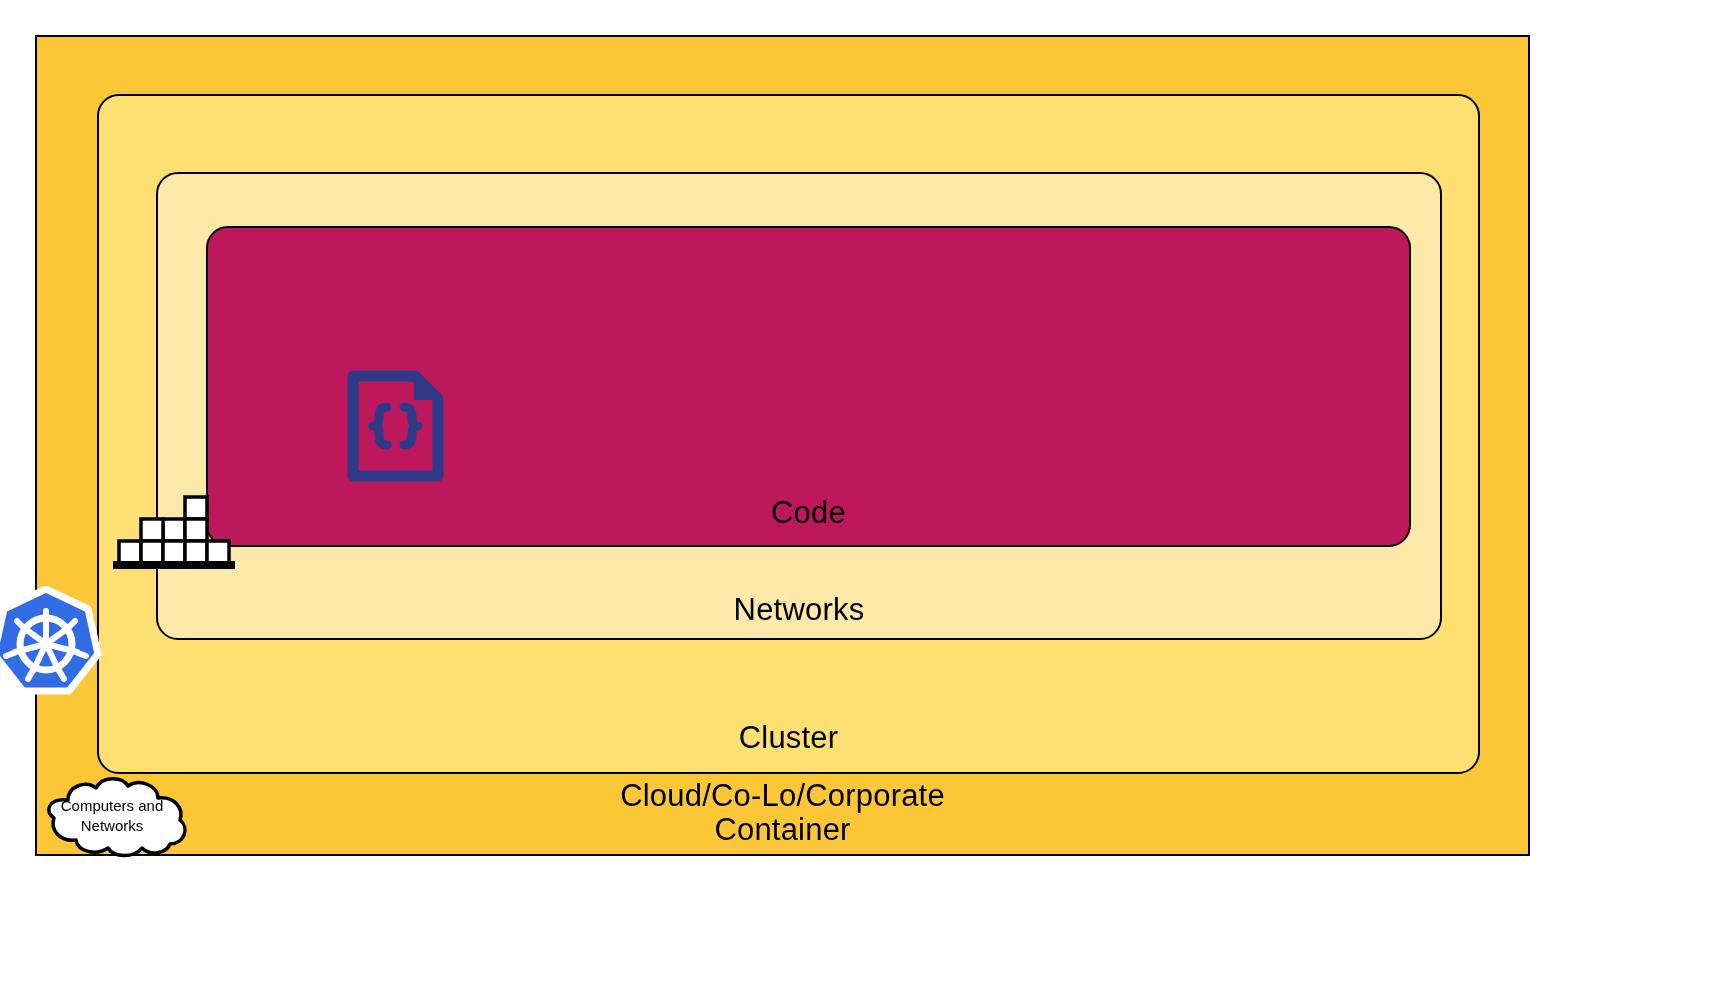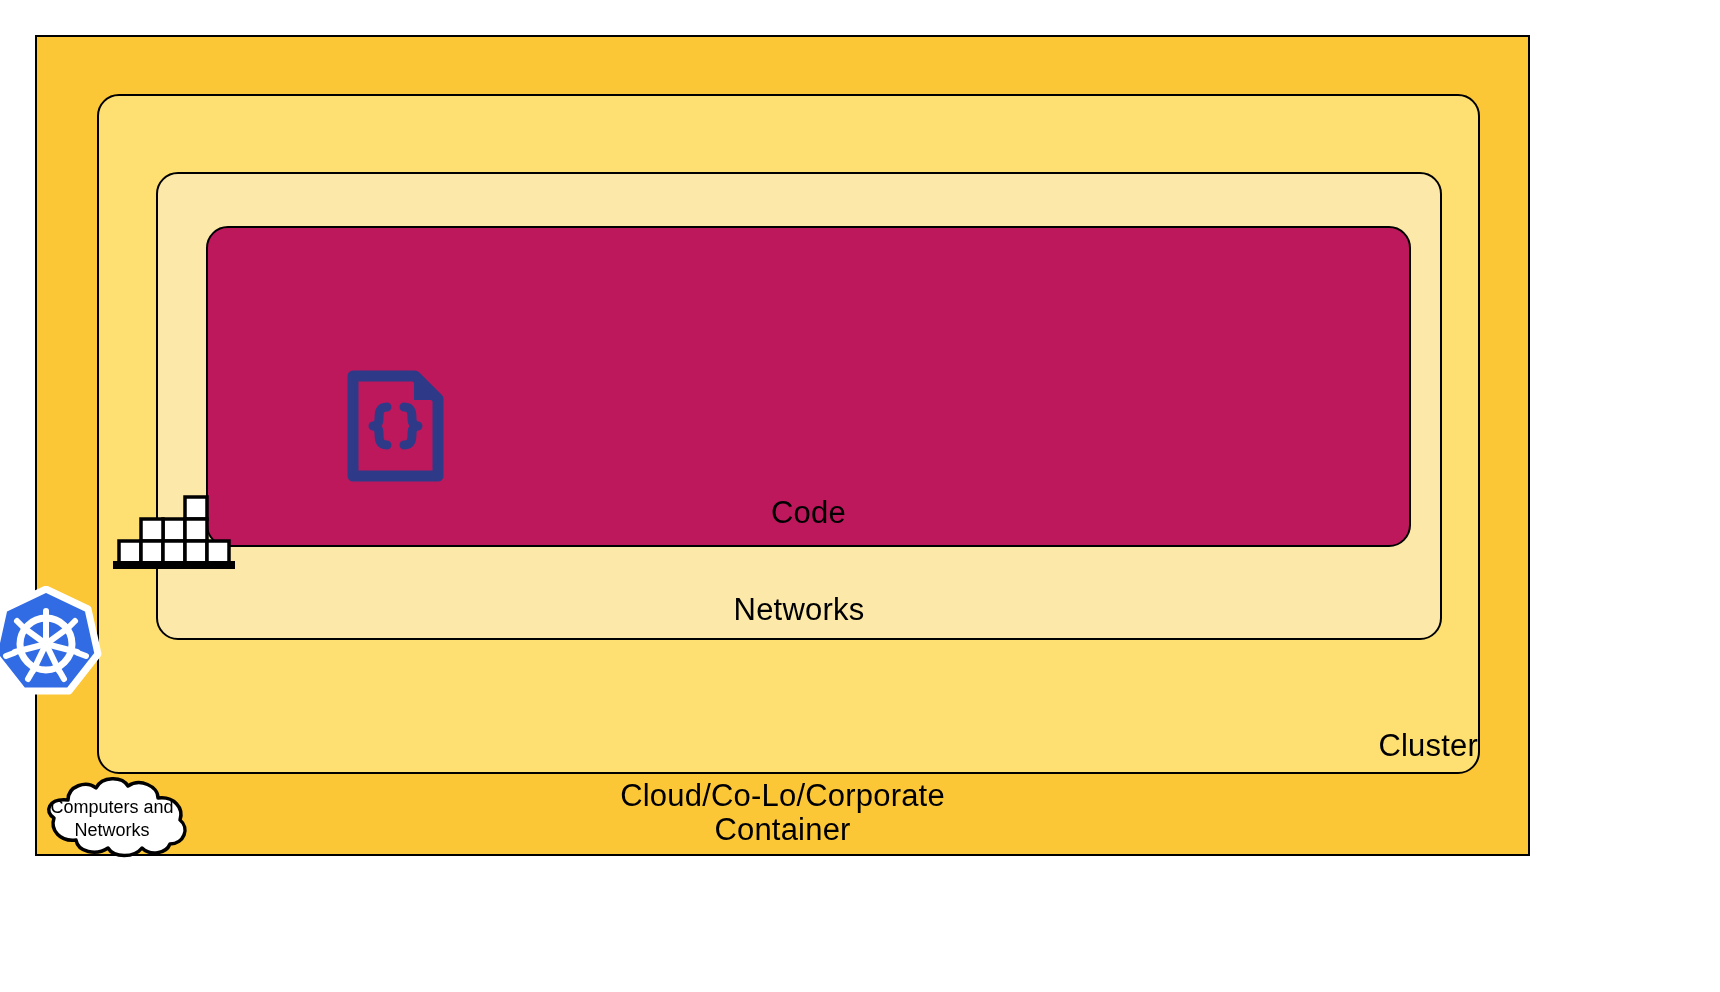--- a/index.html
+++ b/index.html
@@ -54,21 +54,21 @@
     position: absolute;
     color: #000000;
     font-size: 31px;
     line-height: 1.12;
     text-align: center;
     white-space: pre-line;
     letter-spacing: 0.2px;
   }
   .label-code       { left: 0; right: 0; bottom: 14px; }
   .label-container  { left: 0; right: 0; bottom: 10px; }
-  .label-cluster    { left: 0; right: 0; bottom: 8px; text-align: right;  }
+  .label-cluster    { left: 0; right: 0; bottom: 16px;  }
   .label-datacenter { left: 0; right: 0; bottom: 6px;  }
 
   
   .icon-slot { position: absolute; }
 
   .icon-code-file   { left: 185px; top: 193px; width: 104px; height: 118px; }
   .icon-box-stack   { left: 14px;  top: 397px; width: 124px; height:  76px; }
   .icon-kubernetes  { left: -48px; top: 549px; width: 114px; height: 114px; }
 
   .icon-slot svg { display: block; width: 100%; height: 100%; }
@@ -80,21 +80,21 @@
     top: 772px;
     width: 168px;
     height: 86px;
   }
   .cloud-callout svg { display: block; width: 100%; height: 100%; }
   .cloud-text {
     position: absolute;
     left: 0; right: 0;
     top: 24px;
     text-align: center;
-    font-size: 18px;
+    font-size: 15px;
     line-height: 1.3;
     color: #000000;
     white-space: pre-line;
     pointer-events: none;
   }
 </style>
 </head>
 <body>
 
 <div id="stage">

